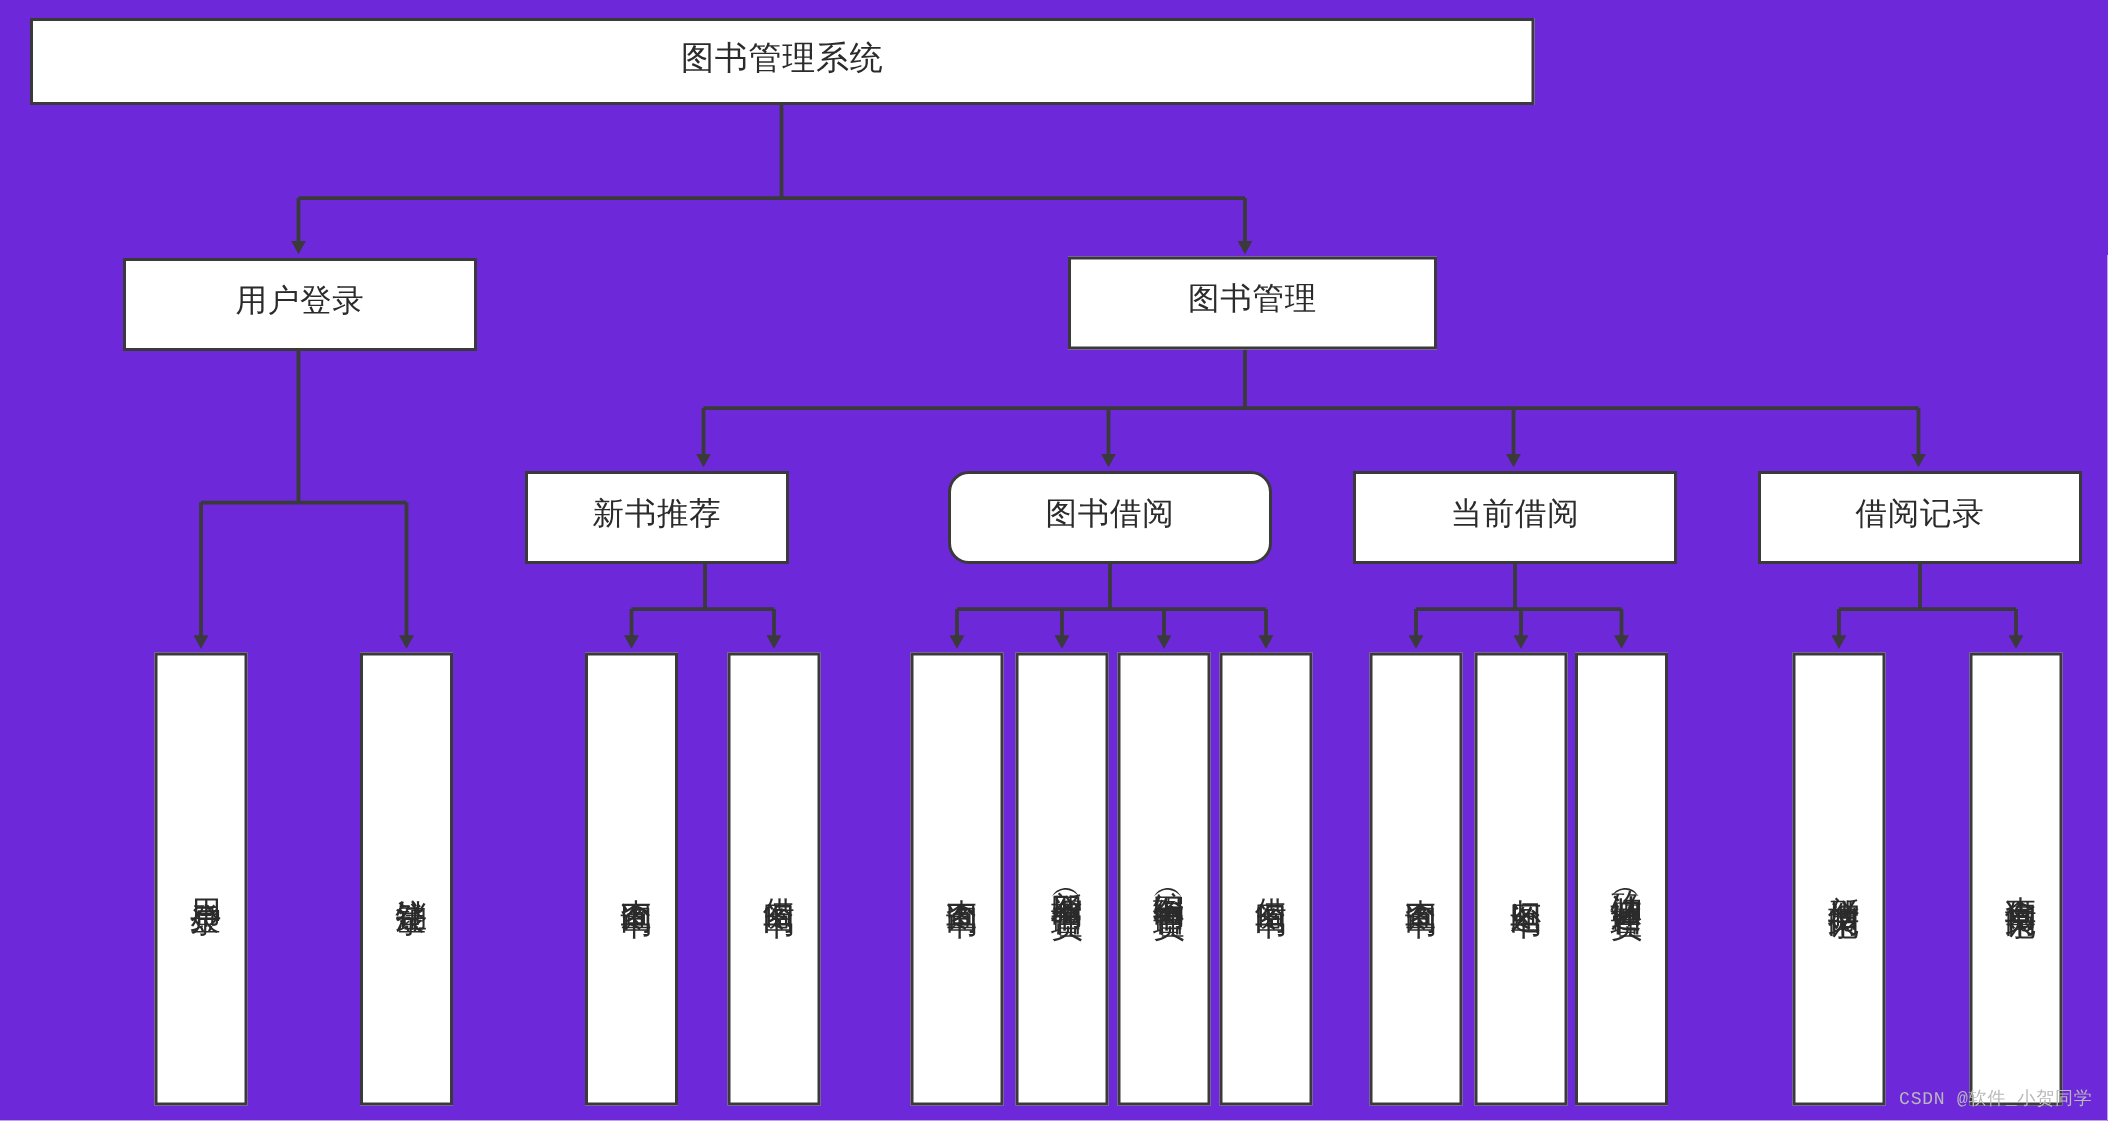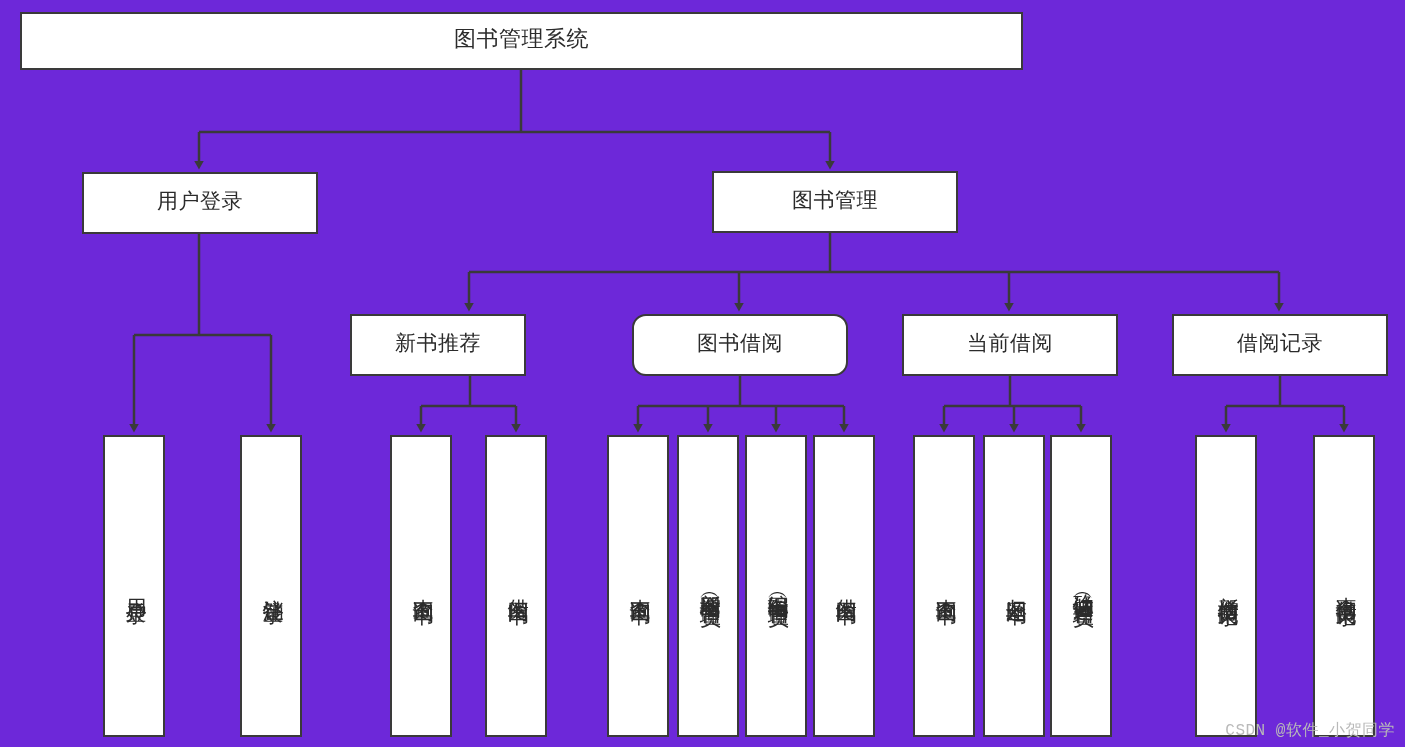--- a/index.html
+++ b/index.html
@@ -60,21 +60,21 @@
     text-orientation: upright;
     font-size: 21px;
     line-height: 1.45;
     letter-spacing: 2px;
     white-space: nowrap;
   }
   #watermark {
     position: absolute;
     right: 10px;
     bottom: 6px;
-    font-size: 16px;
+    font-size: 12px;
     color: #b9b9b9;
     letter-spacing: 0.5px;
     white-space: nowrap;
     user-select: none;
   }
 </style>
 </head>
 <body>
 
 <div id="diagram-root">

